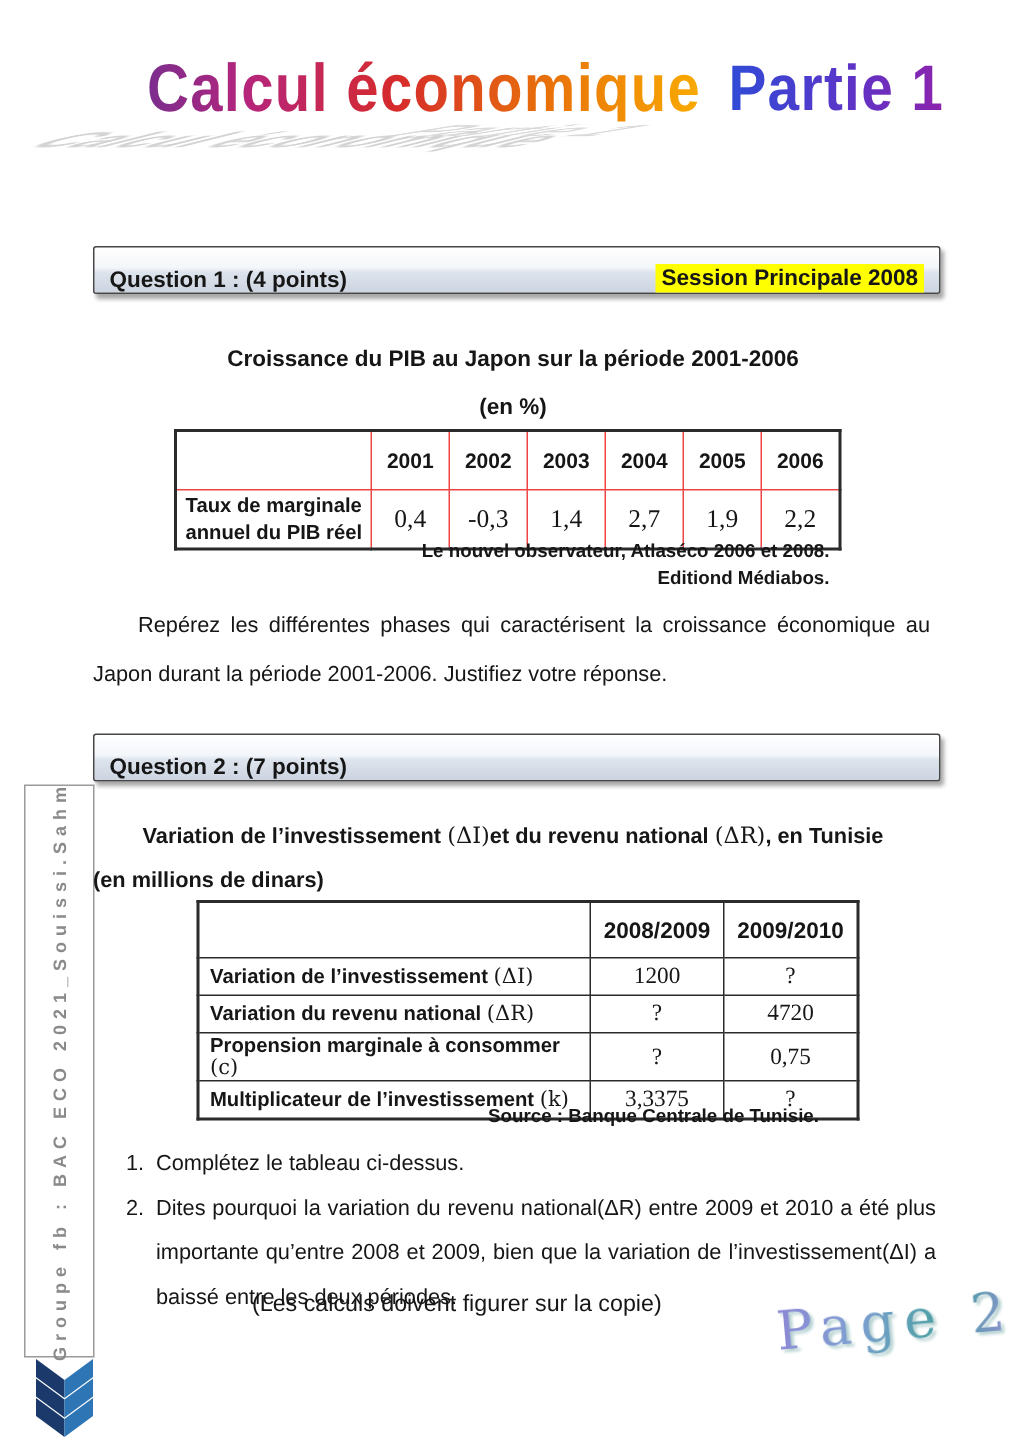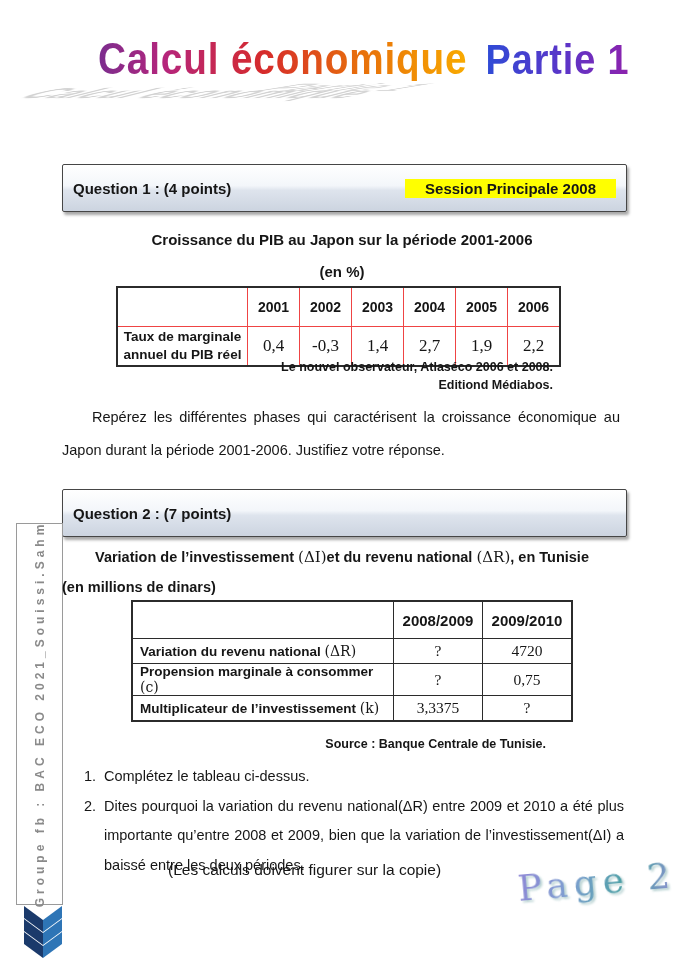--- a/index.html
+++ b/index.html
@@ -25,28 +25,28 @@
     background:linear-gradient(90deg,#2f4bd6 0%,#5b35c8 55%,#8d23ad 100%);
     -webkit-background-clip:text;background-clip:text;color:transparent;white-space:nowrap;
   }
   .title-part-shadow{
     position:absolute;right:230px;top:82px;font-size:43px;font-weight:800;line-height:1;
     color:#c9c9c9;opacity:.7;filter:blur(1px);white-space:nowrap;
     transform:scaleX(0.9) scaleY(0.25) skewX(-60deg);transform-origin:right top;
   }
   
   .qbar{
-    position:absolute;left:62px;width:565px;height:48px;box-sizing:border-box;
+    position:absolute;left:62px;width:565px;height:32px;box-sizing:border-box;
     border:1px solid #464646;border-radius:2px;
     background:linear-gradient(180deg,#ffffff 0%,#f3f6fa 45%,#dee4ed 55%,#ccd4e0 100%);
     box-shadow:2px 3px 3px rgba(0,0,0,.35);
-    display:flex;align-items:center;justify-content:space-between;padding:0 10px;
+    display:flex;align-items:flex-end;justify-content:space-between;padding:0 10px;
   }
   .qbar-left{font-weight:700;font-size:15px;}
-  .qbar-right{font-weight:700;font-size:15px;background:var(--highlight-yellow,#ffff00);padding:1px 20px;}
+  .qbar-right{font-weight:700;font-size:15px;background:var(--highlight-yellow,#ffff00);padding:1px 4px;}
   #q1bar{top:164px;} #q2bar{top:489px;}
   
   .t1-title{position:absolute;left:62px;top:231px;width:560px;text-align:center;font-weight:700;font-size:15px;}
   .t1-sub{position:absolute;left:62px;top:263px;width:560px;text-align:center;font-weight:700;font-size:15px;}
   table.pib{position:absolute;left:116px;top:286px;border-collapse:collapse;border:2px solid #2b2b2b;}
   table.pib th,table.pib td{border:1px solid #ef4444;padding:0;text-align:center;}
   table.pib .yearcell{width:51px;height:30px;font-weight:700;font-size:14px;}
   table.pib .labelcell{width:125px;font-weight:700;font-size:13.5px;line-height:1.3;height:36px;padding:1px 2px;}
   table.pib .valcell{font-family:"Liberation Serif",serif;font-size:17px;}
   .src1{position:absolute;right:126px;top:358px;text-align:right;font-weight:700;font-size:12.5px;line-height:1.45;}
@@ -144,20 +144,25 @@
   <div class="t2-sub">(en millions de dinars)</div>
 
   <table class="invest">
     <tbody>
         <tr>
       <th class="rowlabel"></th>
       <th class="headcell">2008/2009</th>
       <th class="headcell">2009/2010</th>
     </tr>
     <tr>
+      <td class="rowlabel"><span>Variation de l’investissement </span><span class="sym">(ΔI)</span></td>
+      <td class="valcell">1200</td>
+      <td class="valcell">?</td>
+    </tr>
+    <tr>
       <td class="rowlabel"><span>Variation du revenu national </span><span class="sym">(ΔR)</span></td>
       <td class="valcell">?</td>
       <td class="valcell">4720</td>
     </tr>
     <tr>
       <td class="rowlabel"><span>Propension marginale à consommer </span><span class="sym">(c)</span></td>
       <td class="valcell">?</td>
       <td class="valcell">0,75</td>
     </tr>
     <tr>

